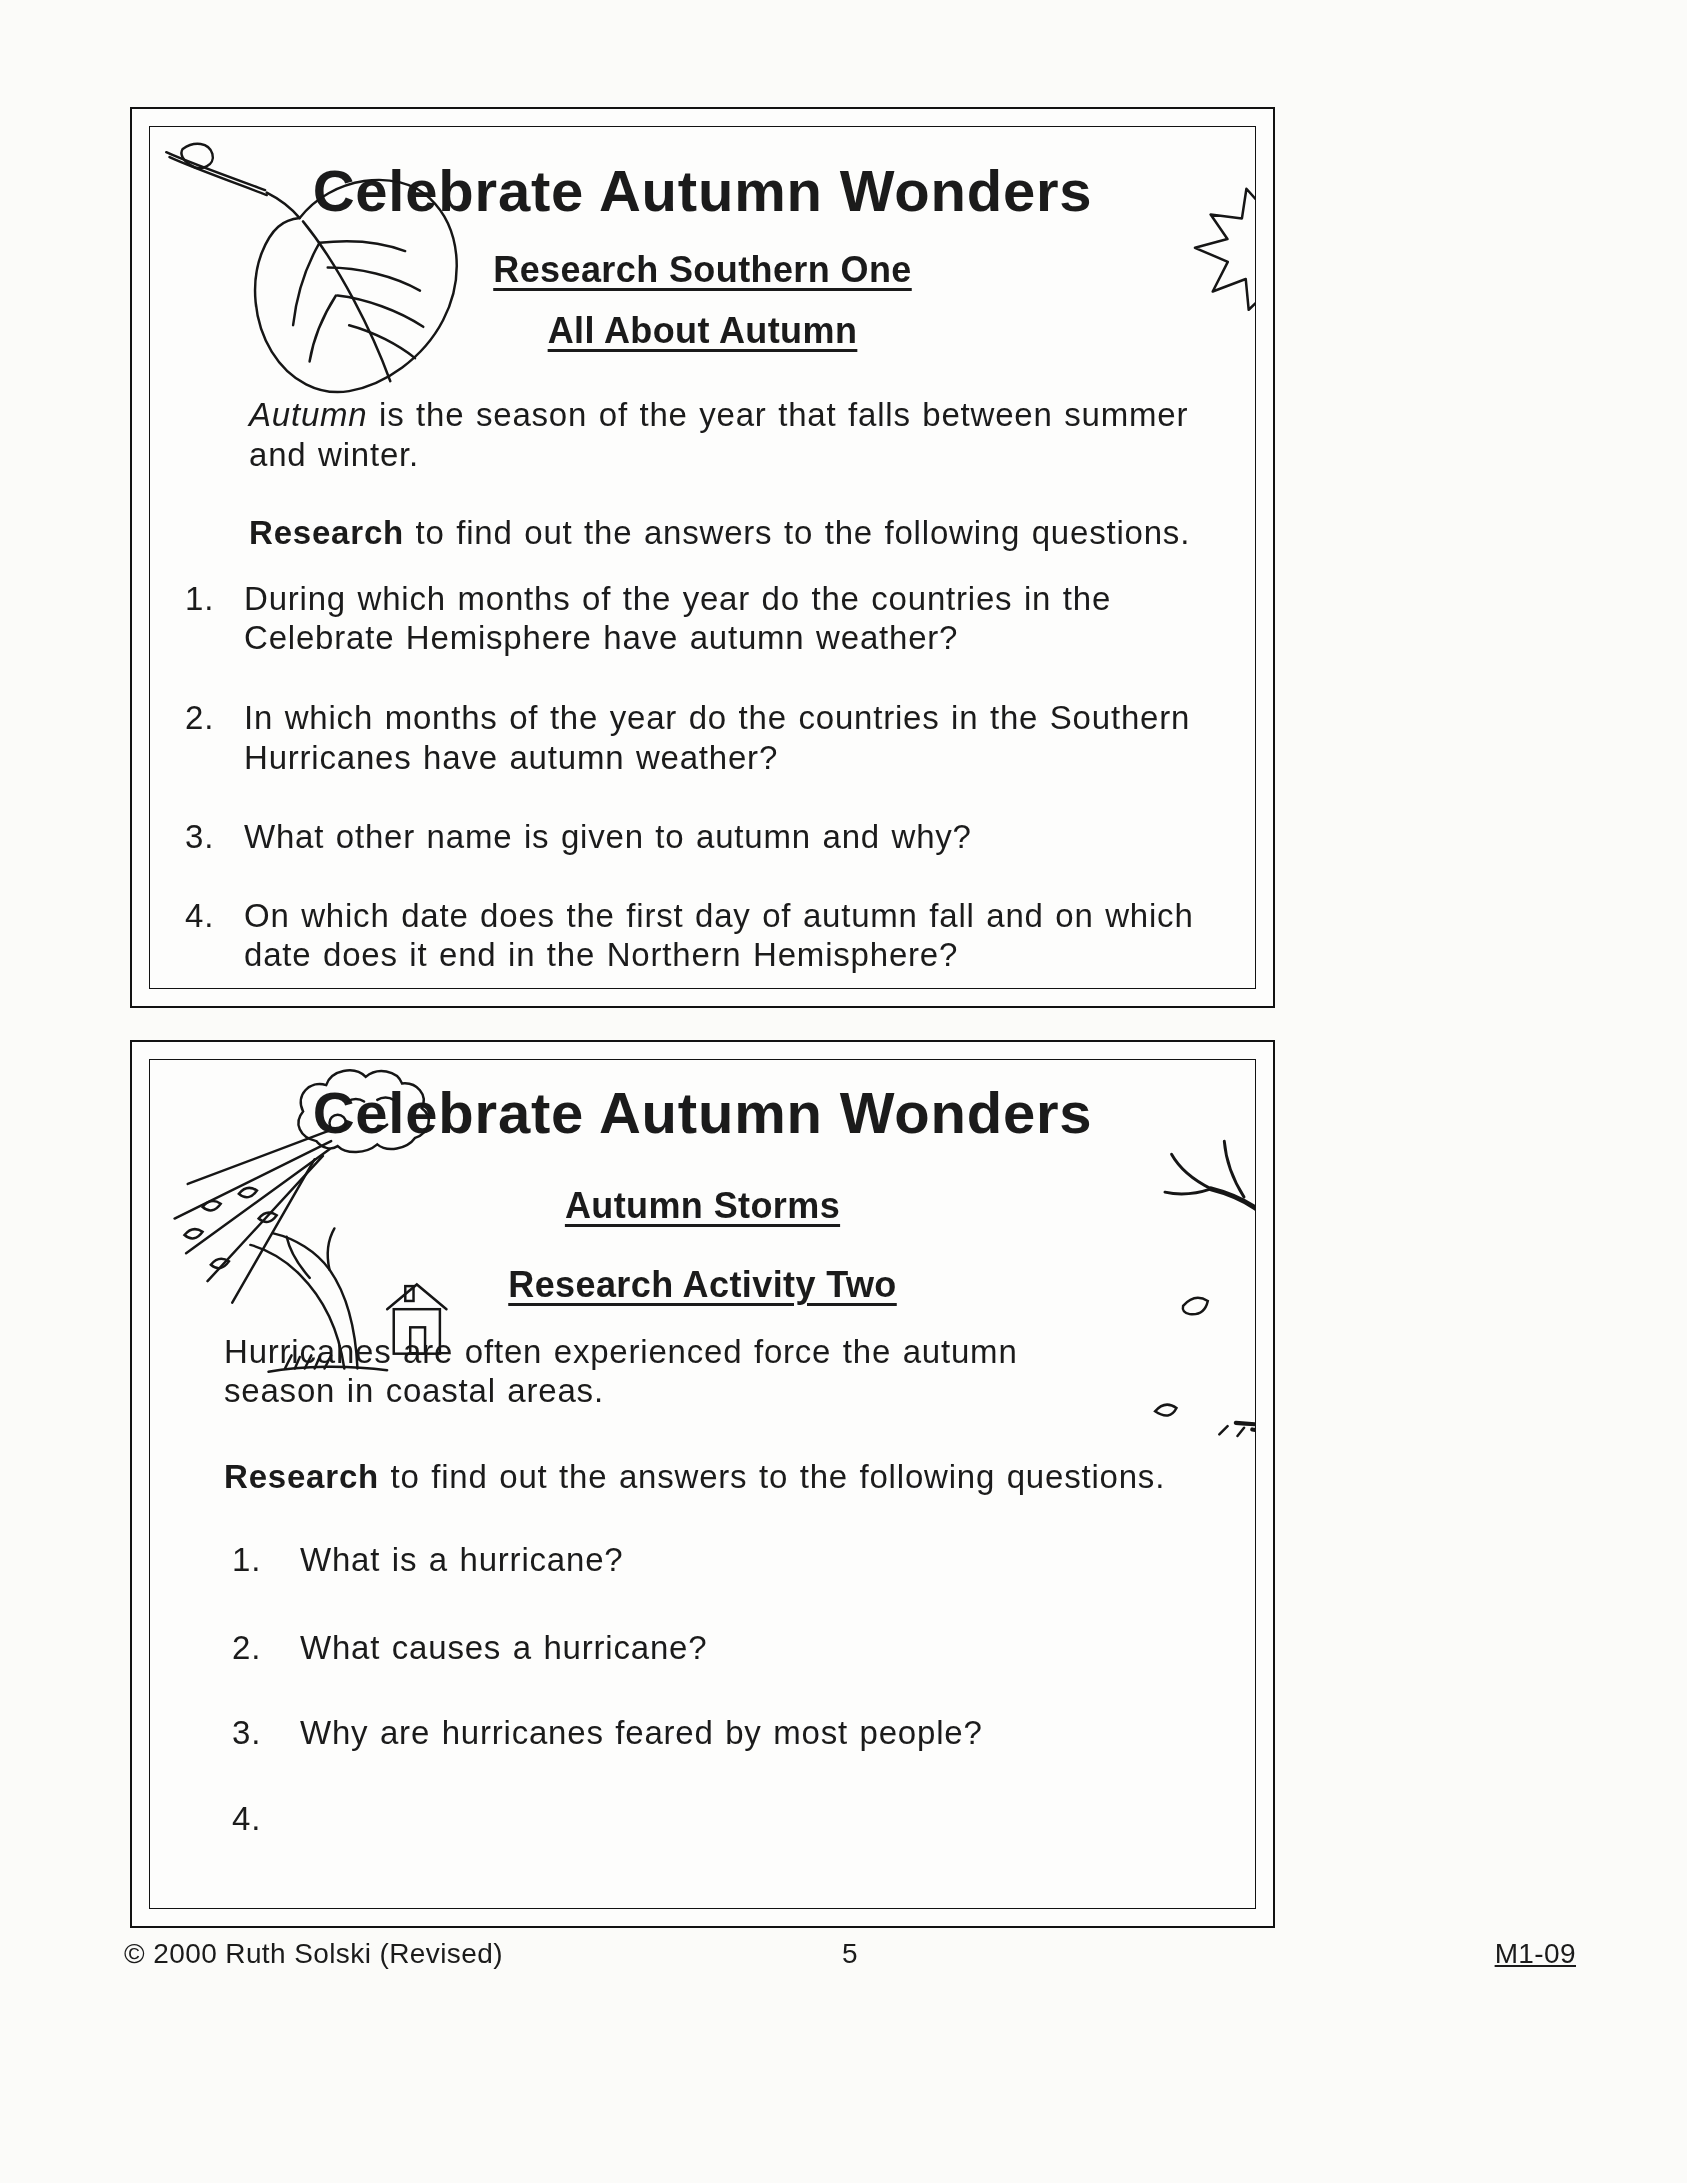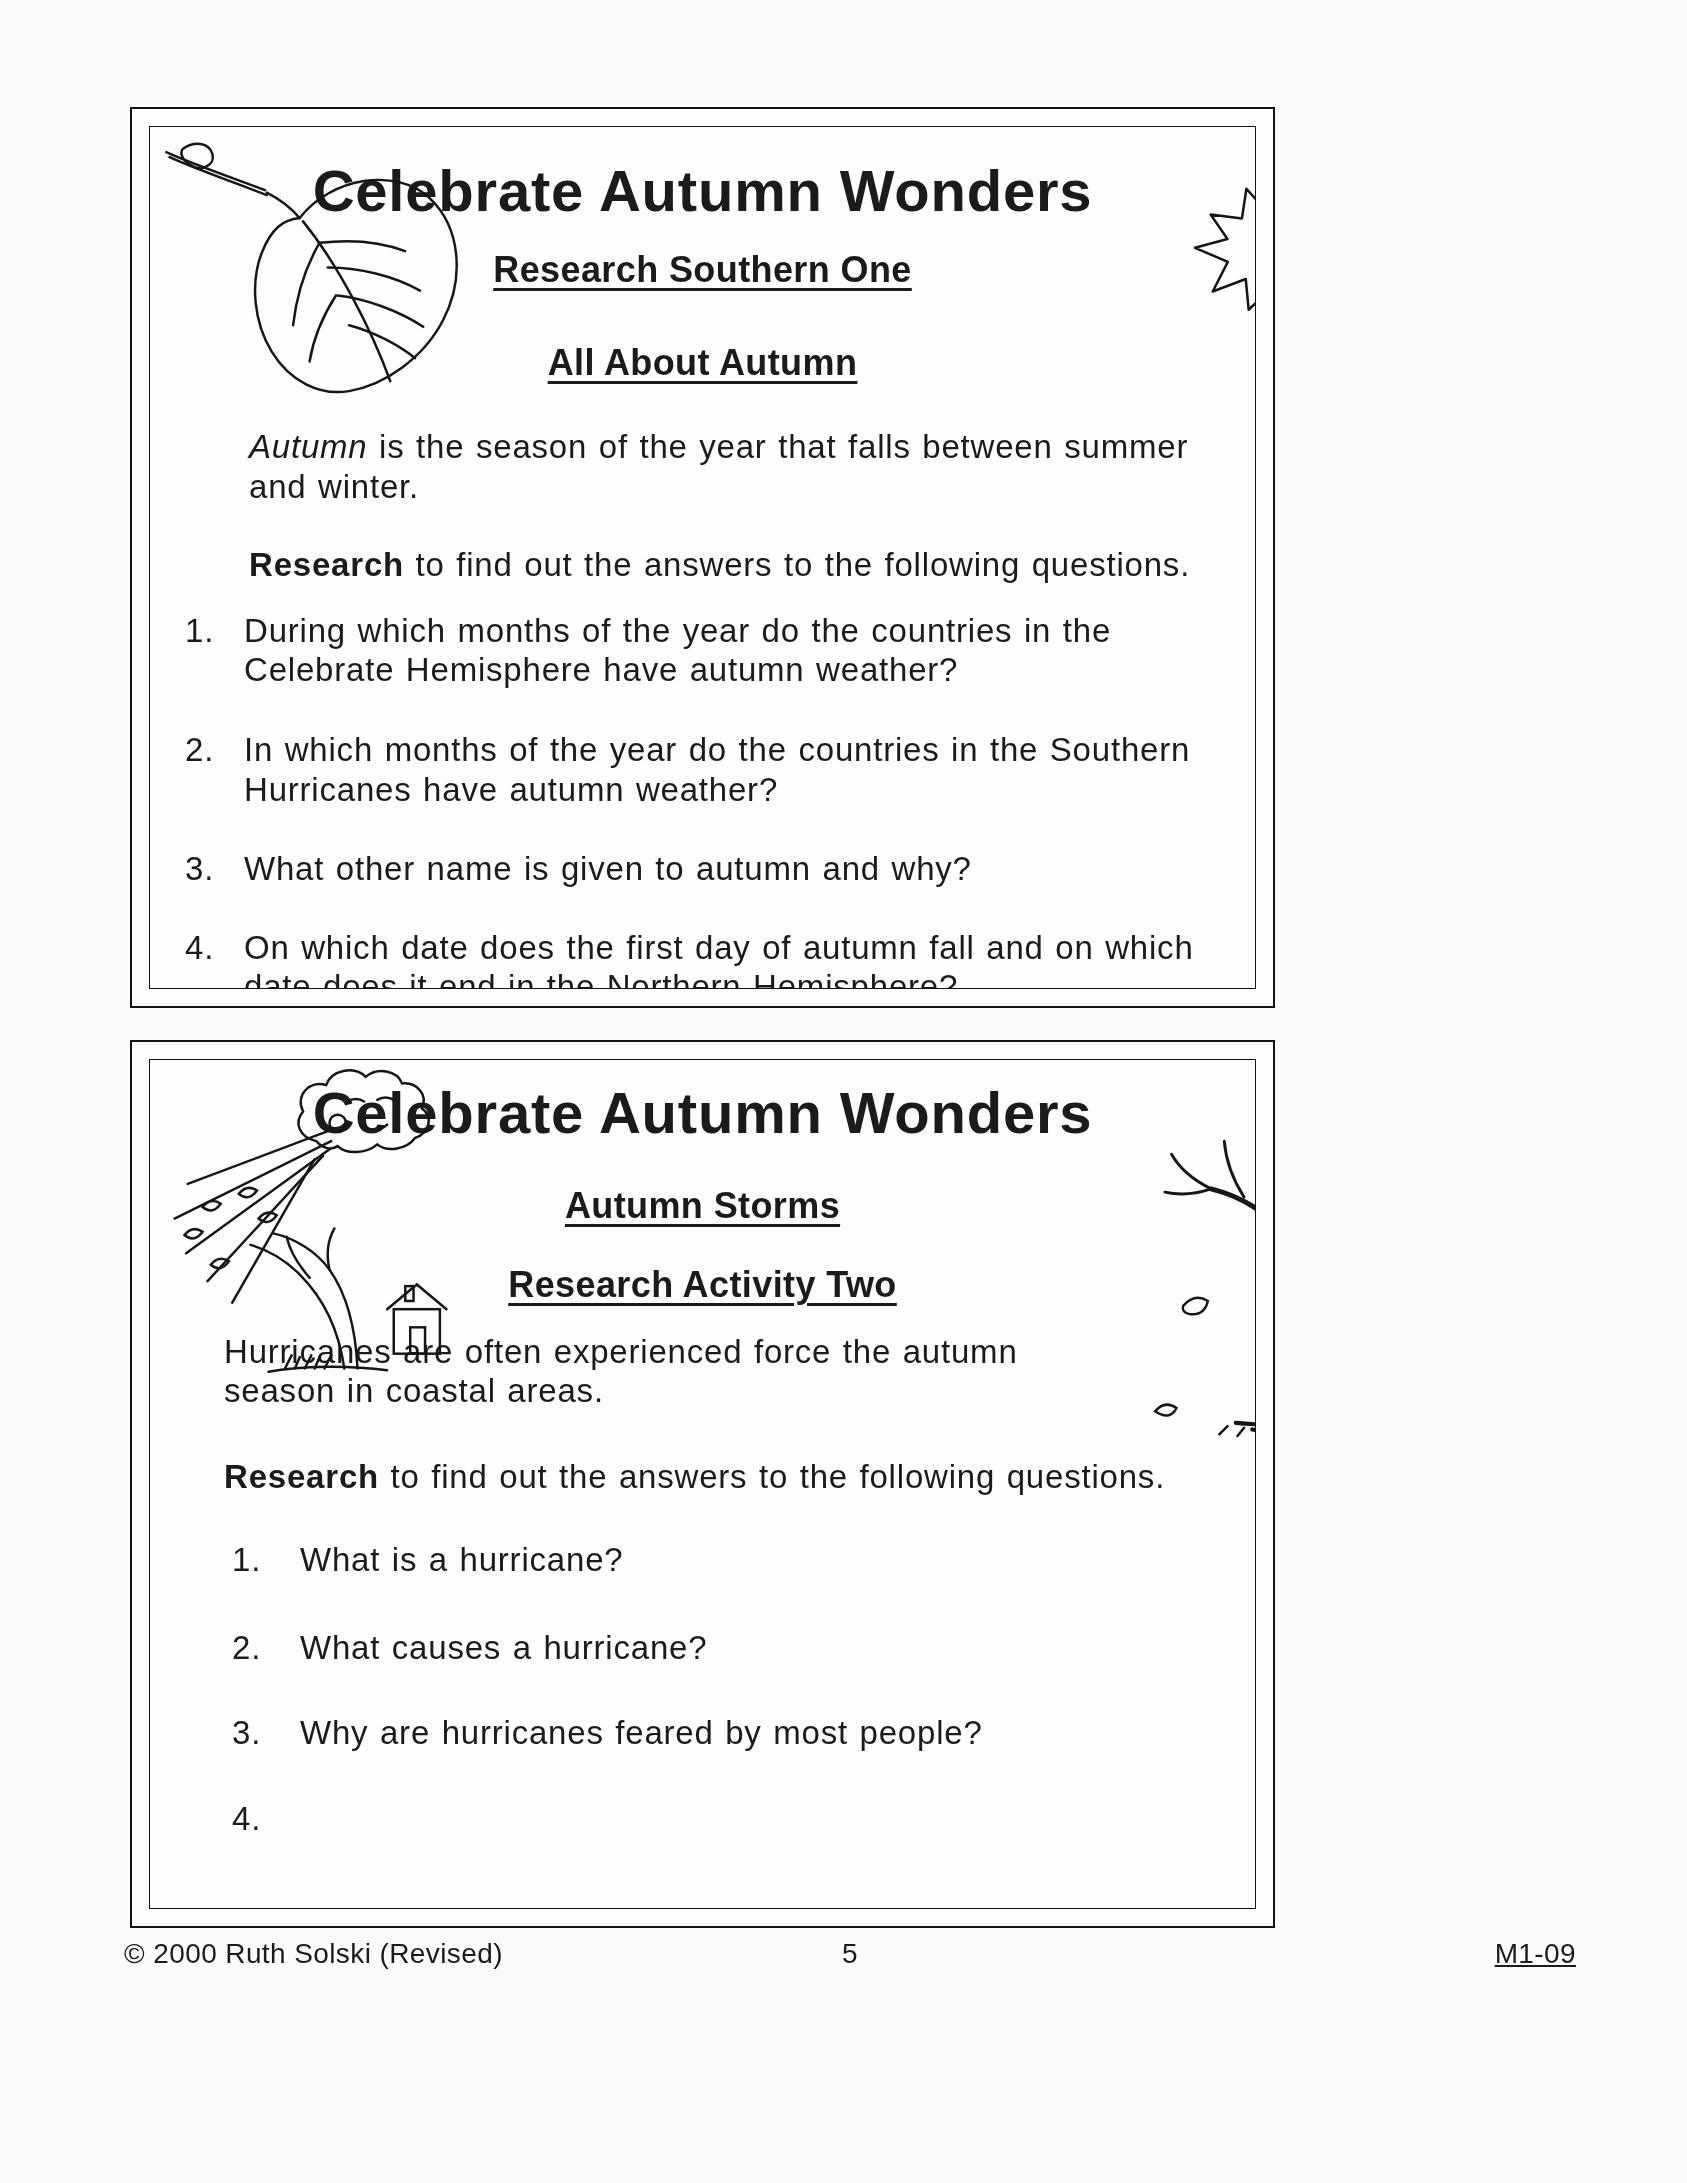--- a/index.html
+++ b/index.html
@@ -60,21 +60,21 @@
     font-size:33px;
     line-height:1.2;
     letter-spacing:0.8px;
     word-spacing:1.6px;
   }
   .q-text { max-width:1285px; }
 
   
   .b1-title    { margin-top:30px; }
   .b1-sub      { margin-top:25px; }
-  .b1-topic    { margin-top:51px; }
+  .b1-topic    { margin-top:19px; }
   .b1-intro    { margin-top:43px; padding-left:99px; max-width:1368px; }
   .b1-research { margin-top:39px; padding-left:99px; max-width:1368px; }
   .b1-q        { padding-left:35px; }
   .b1-q .q-num { width:59px; flex:0 0 59px; }
   .b1-q1 { margin-top:26px; }
   .b1-q2 { margin-top:40px; }
   .b1-q3 { margin-top:40px; }
   .b1-q4 { margin-top:39px; }
 
   

